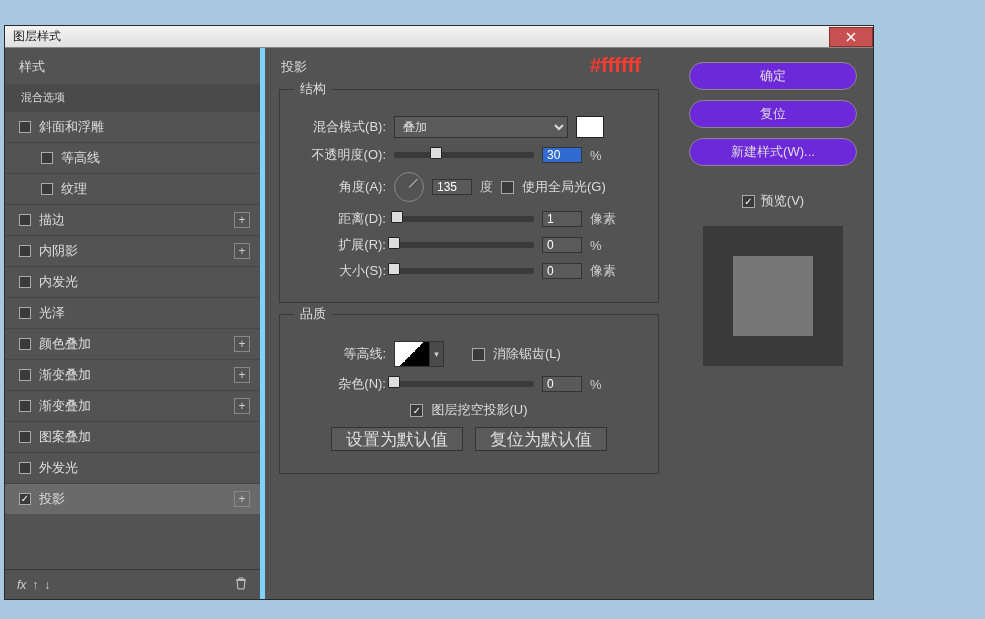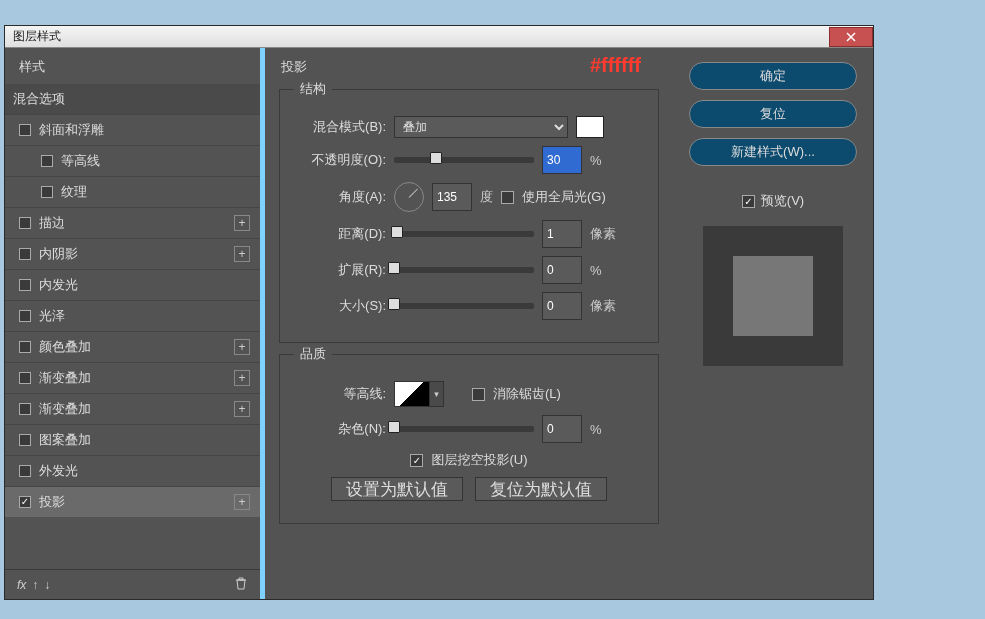--- a/index.html
+++ b/index.html
@@ -4,21 +4,21 @@
 <style>
   * { box-sizing: border-box; margin: 0; padding: 0; font-family: "Microsoft YaHei", Arial, sans-serif; }
   body { background: #a8c8e0; width: 985px; height: 619px; overflow: hidden; }
   .window { position: absolute; top: 25px; left: 4px; width: 870px; height: 575px; background: #535353; border: 1px solid #2a2a2a; }
   .titlebar { height: 22px; background: linear-gradient(#f4f4f4,#e0e0e0); border-bottom: 1px solid #888; display: flex; align-items: center; justify-content: space-between; padding: 0 0 0 8px; font-size: 12px; color: #222; }
   .close-btn { width: 44px; height: 20px; background: #c75050; border: 1px solid #8b2d2d; display: flex; align-items: center; justify-content: center; color: #fff; font-size: 12px; cursor: pointer; }
   .close-btn svg { width: 10px; height: 10px; }
   .body { display: flex; height: calc(100% - 22px); }
   .sidebar { width: 260px; background: #535353; display: flex; flex-direction: column; border-right: 5px solid #7dd3fc; }
   .sb-header { padding: 10px 14px 8px; color: #ddd; font-size: 13px; }
-  .sb-sub { padding: 6px 8px; background: #4a4a4a; color: #ddd; font-size: 13px; }
+  .sb-sub { padding: 6px 16px; background: #4a4a4a; color: #ddd; font-size: 11px; }
   .sb-list { flex: 1; overflow: auto; }
   .sb-item { display: flex; align-items: center; justify-content: space-between; padding: 6px 10px 6px 14px; color: #ddd; font-size: 13px; border-top: 1px solid #464646; cursor: pointer; min-height: 28px; }
   .sb-item.indent { padding-left: 36px; }
   .sb-item.selected { background: #6a6a6a; }
   .sb-item .cb { width: 12px; height: 12px; border: 1px solid #aaa; margin-right: 8px; display: inline-flex; align-items: center; justify-content: center; background: #3a3a3a; flex-shrink:0;}
   .sb-item .cb.checked::after { content:"✓"; font-size:10px; color:#fff; line-height:1;}
   .sb-item .lbl { flex:1; }
   .plus { width:16px; height:16px; border:1px solid #888; display:flex; align-items:center; justify-content:center; font-size:12px; color:#ccc; }
   .sb-foot { height: 30px; border-top:1px solid #3a3a3a; display:flex; align-items:center; justify-content:space-between; padding:0 12px; color:#ccc; font-size:12px;}
   .sb-foot .arrows { display:flex; gap:6px; align-items:center;}
@@ -27,34 +27,34 @@
   .main { flex:1; padding: 10px 14px; color:#ddd; font-size:13px; position:relative; }
   .section-title { margin: 0 0 4px 2px; }
   fieldset { border:1px solid #3a3a3a; padding: 10px 14px 14px; margin-bottom: 2px; }
   legend { padding: 0 6px; color:#ddd; font-size:13px; }
   .row { display:flex; align-items:center; margin: 8px 0; gap:8px; }
   .row .label { width: 92px; text-align:right; color:#ddd; }
   select { background:#5a5a5a; color:#ddd; border:1px solid #333; height:22px; font-size:12px; padding: 0 4px; }
   .swatch { width:28px; height:22px; border:1px solid #222; cursor:pointer; }
   .slider { width: 140px; height: 6px; background:#3a3a3a; position:relative; border-radius:2px; }
   .slider .thumb { position:absolute; top:-5px; width:12px; height:12px; background:#ddd; border:1px solid #222; transform:translateX(-50%); border-radius:1px;}
-  input.num { width:40px; height:28px; background:#5a5a5a; border:1px solid #333; color:#fff; font-size:12px; text-align:left; padding: 0 4px; }
+  input.num { width:40px; height:16px; background:#5a5a5a; border:1px solid #333; color:#fff; font-size:12px; text-align:left; padding: 0 4px; }
   input.num.hl { background:#2f6bd1; color:#fff; }
   .unit { color:#ccc; }
   .dial { width:30px; height:30px; border:1px solid #888; border-radius:50%; position:relative; }
   .dial::after { content:""; position:absolute; width:12px; height:1px; background:#ccc; top:50%; left:50%; transform-origin:left; transform: rotate(-45deg);}
   .chk { width:13px; height:13px; border:1px solid #aaa; display:inline-flex; align-items:center; justify-content:center; background:#3a3a3a; cursor:pointer;}
   .chk.checked::after{content:"✓"; color:#fff; font-size:10px;}
   .btn { background:#5a5a5a; border:1px solid #333; color:#ddd; height:24px; padding:0 14px; font-size:17px; cursor:pointer; }
   .contour { width:36px; height:26px; border:1px solid #333; background: linear-gradient(135deg,#fff 50%,#000 50%); cursor:pointer;}
   .contour-wrap{ display:flex; align-items:center;}
   .contour-dd{ width:14px; height:26px; background:#4a4a4a; border:1px solid #333; border-left:none; display:flex; align-items:center; justify-content:center; color:#ccc; font-size:9px;}
 
   .right { width: 200px; padding: 14px 16px; display:flex; flex-direction:column; gap:10px; align-items:stretch; }
-  .rbtn { height:28px; border:1px solid #888; border-radius:14px; background:#0c4a6e; color:#ddd; font-size:13px; cursor:pointer; display:flex; align-items:center; justify-content:center;}
+  .rbtn { height:28px; border:1px solid #888; border-radius:14px; background:#6d28d9; color:#ddd; font-size:13px; cursor:pointer; display:flex; align-items:center; justify-content:center;}
   .preview-ck { display:flex; align-items:center; justify-content:center; gap:6px; color:#ddd; font-size:13px; margin-top:16px;}
   .preview-box { margin-top:6px; align-self:center; width:140px; height:140px; background:#3a3a3a; display:flex; align-items:center; justify-content:center;}
   .preview-inner{ width:80px; height:80px; background:#777;}
 
   .annotation { position:absolute; top:6px; right:32px; color:#ff3b30; font-size:20px; font-weight:bold; pointer-events:none;}
 </style>
 </head>
 <body>
 
 <div class="window">

